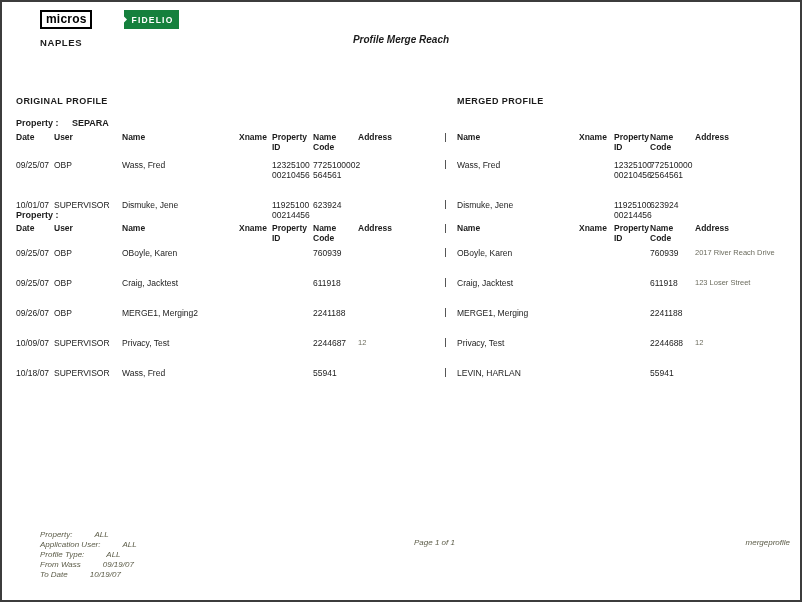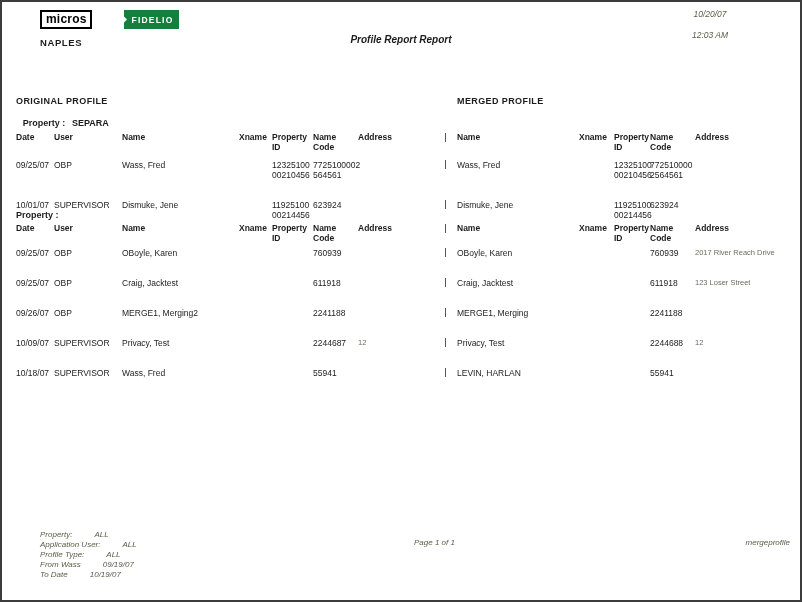--- a/index.html
+++ b/index.html
@@ -40,21 +40,21 @@
   .run-time { margin-top:11px; }
 
   
   .sec { position:absolute; top:94px; }
   .sec-original { left:14px; width:402px; height:330px;text-decoration:underline; }
   .sec-merged  { left:455px; width:347px; height:330px; }
   .sec-title { position:absolute; top:0; left:0; font-weight:bold; font-size:9px; letter-spacing:0.4px; }
 
   .prop-line { position:absolute; left:0; font-weight:bold; font-size:9px; white-space:nowrap; }
   .prop-line .p-label { display:inline-block; width:56px; }
-  .prop1 { top:22px;text-align:center; }
+  .prop1 { top:22px; }
   .prop2 { top:114px; }
 
   .tgrid { position:absolute; left:0; display:grid; row-gap:20px; align-items:start; }
   .t-left  { grid-template-columns:38px 68px 117px 33px 41px 45px 56px; width:398px; }
   .t-right { grid-template-columns:122px 35px 36px 45px 107px; width:345px; }
   .head1 { top:37px; }
   .rows1 { top:64px; }
   .head2 { top:128px; }
   .rows2 { top:152px; }
 
@@ -82,26 +82,22 @@
 
   <div class="logo">
     <span class="logo-micros">micros</span>
     <span class="logo-fidelio">
       <span class="logo-diamond"></span>
       <span>FIDELIO</span>
     </span>
   </div>
   <div class="naples">NAPLES</div>
 
-  <div class="report-title">Profile Report Report</div>
-
-  <div class="datetime">
-    <div class="run-date">10/20/07</div>
-    <div class="run-time">12:03 AM</div>
-  </div>
+  <div class="report-title">Profile Merge Reach</div>
+
 
   <div class="sec sec-original">
     <div class="sec-title">ORIGINAL PROFILE</div>
 
     <div class="prop-line prop1">
       <span class="p-label">Property :</span><span class="p-value">SEPARA</span>
     </div>
     <div class="tgrid t-left head1">
         <div class="hc c-date">Date</div>
         <div class="hc c-user">User</div>

